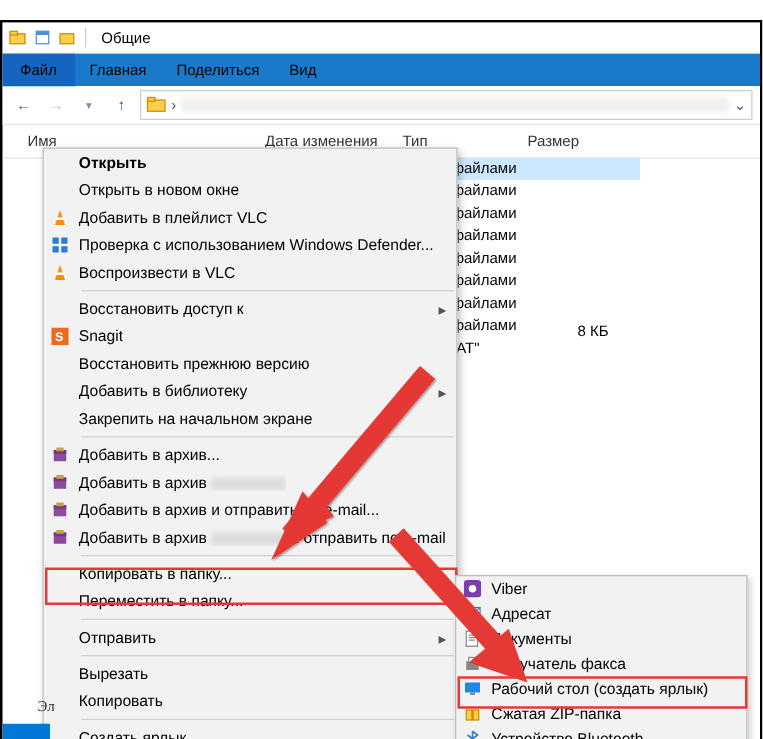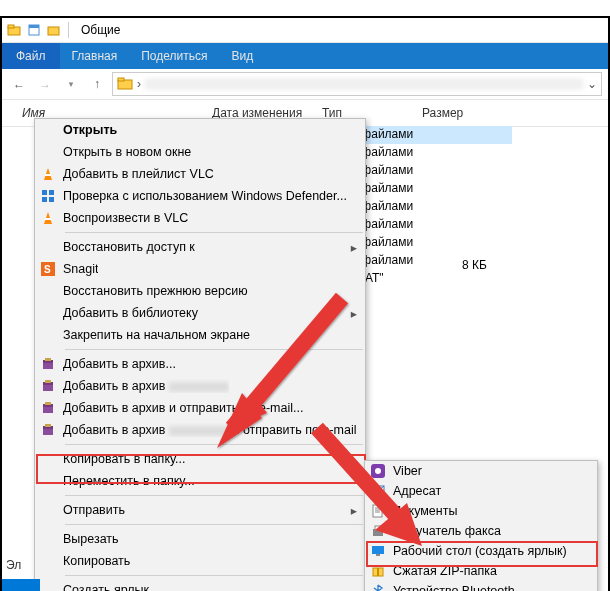--- a/index.html
+++ b/index.html
@@ -3,34 +3,34 @@
 <meta charset="utf-8">
 <style>
 html,body{margin:0;padding:0;font-family:"Segoe UI",Tahoma,sans-serif;font-size:12px;color:#000;background:#fff;}
 .root{position:relative;width:610px;height:591px;border:2px solid #000;box-sizing:border-box;overflow:hidden;margin-top:16px;}
 
 .titlebar{height:24px;background:#fff;border-bottom:1px solid #e5e5e5;display:flex;align-items:center;padding:0 4px;gap:4px;}
 .titlebar .ic{width:16px;height:16px;display:flex;align-items:center;justify-content:center;}
 .titlebar .sep{width:1px;height:16px;background:#ccc;margin:0 2px;}
 .titlebar .title{margin-left:6px;font-size:12px;}
 
-.ribbon{height:26px;background:#1979ca;display:flex;align-items:stretch;color:#e5e5e5;}
+.ribbon{height:26px;background:#1979ca;display:flex;align-items:stretch;color:#000000;}
 .ribbon .file{background:#1565c0;padding:0 14px;display:flex;align-items:center;}
 .ribbon .tab{padding:0 12px;display:flex;align-items:center;}
 
 .addr{height:30px;background:#fff;border-bottom:1px solid #e5e5e5;display:flex;align-items:center;gap:4px;padding:0 6px;}
 .navbtn{width:22px;height:22px;border-radius:2px;display:flex;align-items:center;justify-content:center;color:#555;}
 .pathbox{flex:1;height:22px;border:1px solid #ccc;display:flex;align-items:center;gap:4px;padding:0 4px;background:#fff;}
 .pathbox .fic{width:16px;height:16px;}
 .pathbox .blur{flex:1;height:12px;background:#f0f0f0;filter:blur(2px);}
 .pathbox .chev{color:#555;}
 
 .cols{height:26px;border-bottom:1px solid #e5e5e5;display:flex;align-items:center;padding-left:20px;font-size:12px;color:#333;}
 .cols .c{border-right:0;}
-.cols .c1{width:190px;font-style:italic;}
+.cols .c1{width:190px;}
 .cols .c2{width:110px;}
 .cols .c3{width:100px;}
 .cols .c4{width:90px;}
 
 .filearea{position:absolute;left:0;right:0;top:108px;bottom:0;}
 .typetext{position:absolute;left:350px;color:#000;font-size:12px;}
 .selrow{position:absolute;left:340px;top:0;width:170px;height:18px;background:#cce8ff;}
 
 .menu{position:absolute;background:#f2f2f2;border:1px solid #bfbfbf;box-shadow:2px 2px 6px rgba(0,0,0,.25);font-size:12.5px;color:#000;}
 .menu1{left:32px;top:100px;width:330px;}
@@ -42,21 +42,21 @@
 .menu .iblur{display:inline-block;width:60px;height:10px;background:#dcdcdc;filter:blur(2px);border-radius:2px;vertical-align:middle;}
 
 .redbox{position:absolute;border:2px solid #e53935;pointer-events:none;}
 
 .menu2{left:362px;top:442px;width:232px;}
 .menu2 .row{height:20px;padding-left:4px;}
 
 .arrow{position:absolute;pointer-events:none;}
 .arrow svg{overflow:visible;}
 
-.footlabel{position:absolute;left:4px;top:540px;color:#333;}
+.footlabel{position:absolute;left:28px;top:540px;color:#333;font-family:Liberation Serif, serif;}
 .footbar{position:absolute;left:0;bottom:0;width:38px;height:26px;background:#0078d7;}
 </style>
 </head>
 <body>
 <div class="root">
 
 <div class="titlebar">
   <span class="ic">
         <svg width="14" height="14">
           <rect x="1" y="4" width="12" height="8" fill="#ffcf4b" stroke="#c98f00"></rect>

